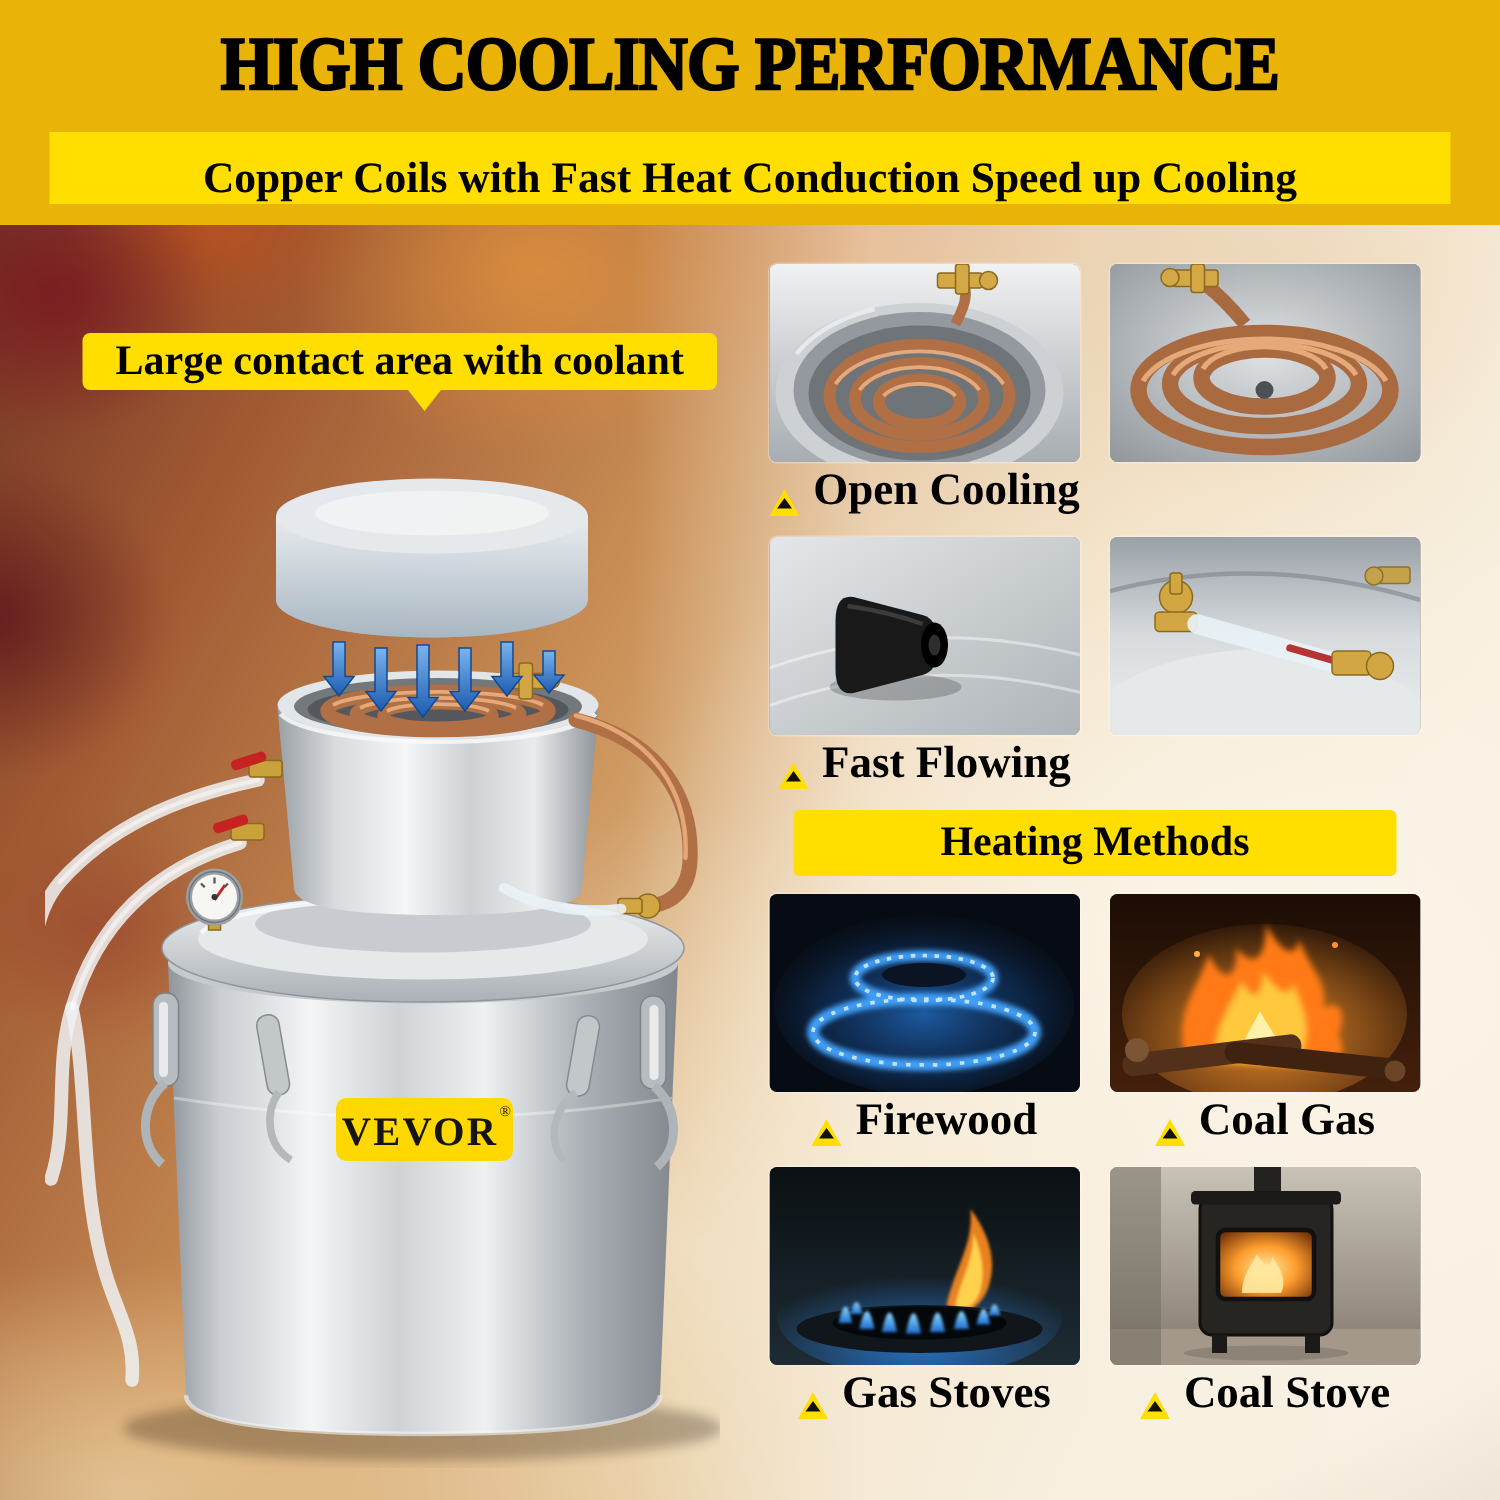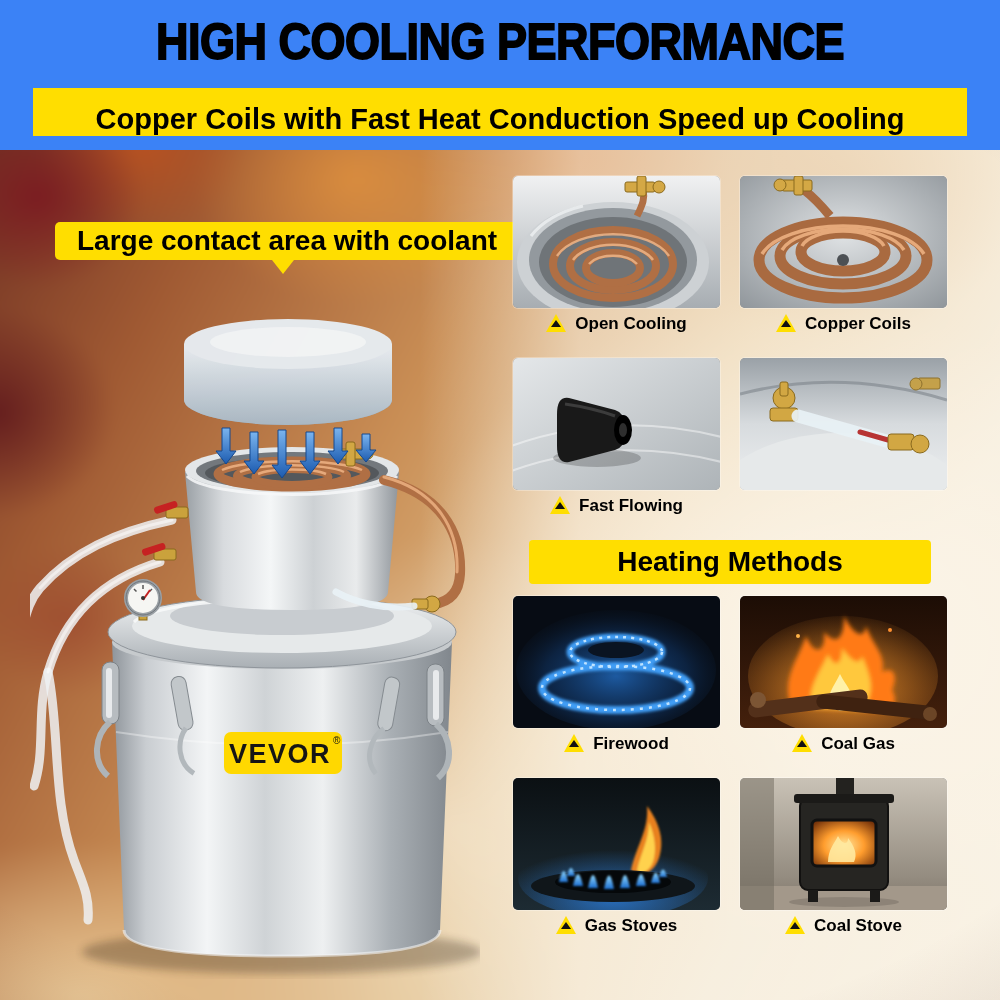--- a/index.html
+++ b/index.html
@@ -1,17 +1,17 @@
 <!DOCTYPE html>
 <html><head>
 <meta charset="utf-8">
 <style>
   html,body{margin:0;padding:0;background:#fff;}
-  .stage{position:relative;width:1000px;height:1000px;background:#3b82f6;overflow:hidden;
-         font-family:Liberation Sans, sans-serif;color:#000;}
+  .stage{position:relative;width:1000px;height:1000px;background:#eab308;overflow:hidden;
+         font-family:Liberation Serif, serif;color:#000;}
 
   
   .main-title{position:absolute;top:12px;left:0;width:1000px;text-align:center;
     font-size:45px;font-weight:800;letter-spacing:-.5px;line-height:1.2;
     -webkit-text-stroke:1.6px #000;transform:scale(1.0,1.12);transform-origin:center top;}
   .sub-banner{position:absolute;top:88px;left:33px;width:934px;height:48px;background:#FFDE00;
     display:flex;align-items:flex-end;justify-content:center;font-size:29px;font-weight:700;}
 
   
   .scene{position:absolute;top:150px;left:0;width:1000px;height:850px;overflow:hidden;}
@@ -39,22 +39,22 @@
 
   .product-art{position:absolute;top:130px;left:30px;width:450px;height:710px;}
 
   
   .grid{position:absolute;top:26px;left:513px;width:434px;}
   .tile-row{display:flex;gap:20px;}
   .tile{width:207px;height:132px;border-radius:5px;overflow:hidden;
         box-shadow:0 0 0 1px rgba(255,255,255,.3);background:#888;}
   .tile svg{display:block;width:207px;height:132px;}
   .cap-row{display:flex;gap:20px;margin:6px 0 14px;}
-  .caption{width:207px;height:30px;display:flex;align-items:flex-start;justify-content:center;gap:9px;
-           font-size:17px;font-weight:700;}
+  .caption{width:207px;height:30px;display:flex;align-items:flex-end;justify-content:center;gap:9px;
+           font-size:30px;font-weight:700;}
   .bullet{display:flex;}
   .heating-banner{height:44px;background:#FFDE00;border-radius:4px;margin:2px 16px 12px;
     display:flex;align-items:center;justify-content:center;font-size:28px;font-weight:700;}
 </style>
 </head>
 <body>
 
 <div class="stage">
 
   <div class="main-title">HIGH COOLING PERFORMANCE</div>
@@ -293,29 +293,20 @@
       <div class="cap-row">
         <div class="caption">
           <span class="bullet">
             <svg width="20" height="18" viewBox="0 0 20 18">
                 <path d="M10 0 L20 18 L0 18 Z" fill="#FFDE00"></path>
                 <path d="M10 6 L15 13 H5 Z" fill="#111"></path>
               </svg>
           </span>
           <span>Open Cooling</span>
         </div>
-        <div class="caption">
-          <span class="bullet">
-            <svg width="20" height="18" viewBox="0 0 20 18">
-                <path d="M10 0 L20 18 L0 18 Z" fill="#FFDE00"></path>
-                <path d="M10 6 L15 13 H5 Z" fill="#111"></path>
-              </svg>
-          </span>
-          <span>Copper Coils</span>
-        </div>
       </div>
 
       <div class="tile-row">
         <figure class="tile" style="margin:0">
           <svg viewBox="0 0 207 132">
             <defs>
                 <linearGradient id="rp-bg" x1="0" y1="0" x2="1" y2="1">
               <stop offset="0" stop-color="#e4e7e9"></stop>
                   <stop offset="1" stop-color="#aeb4b8"></stop>
                 </linearGradient>

